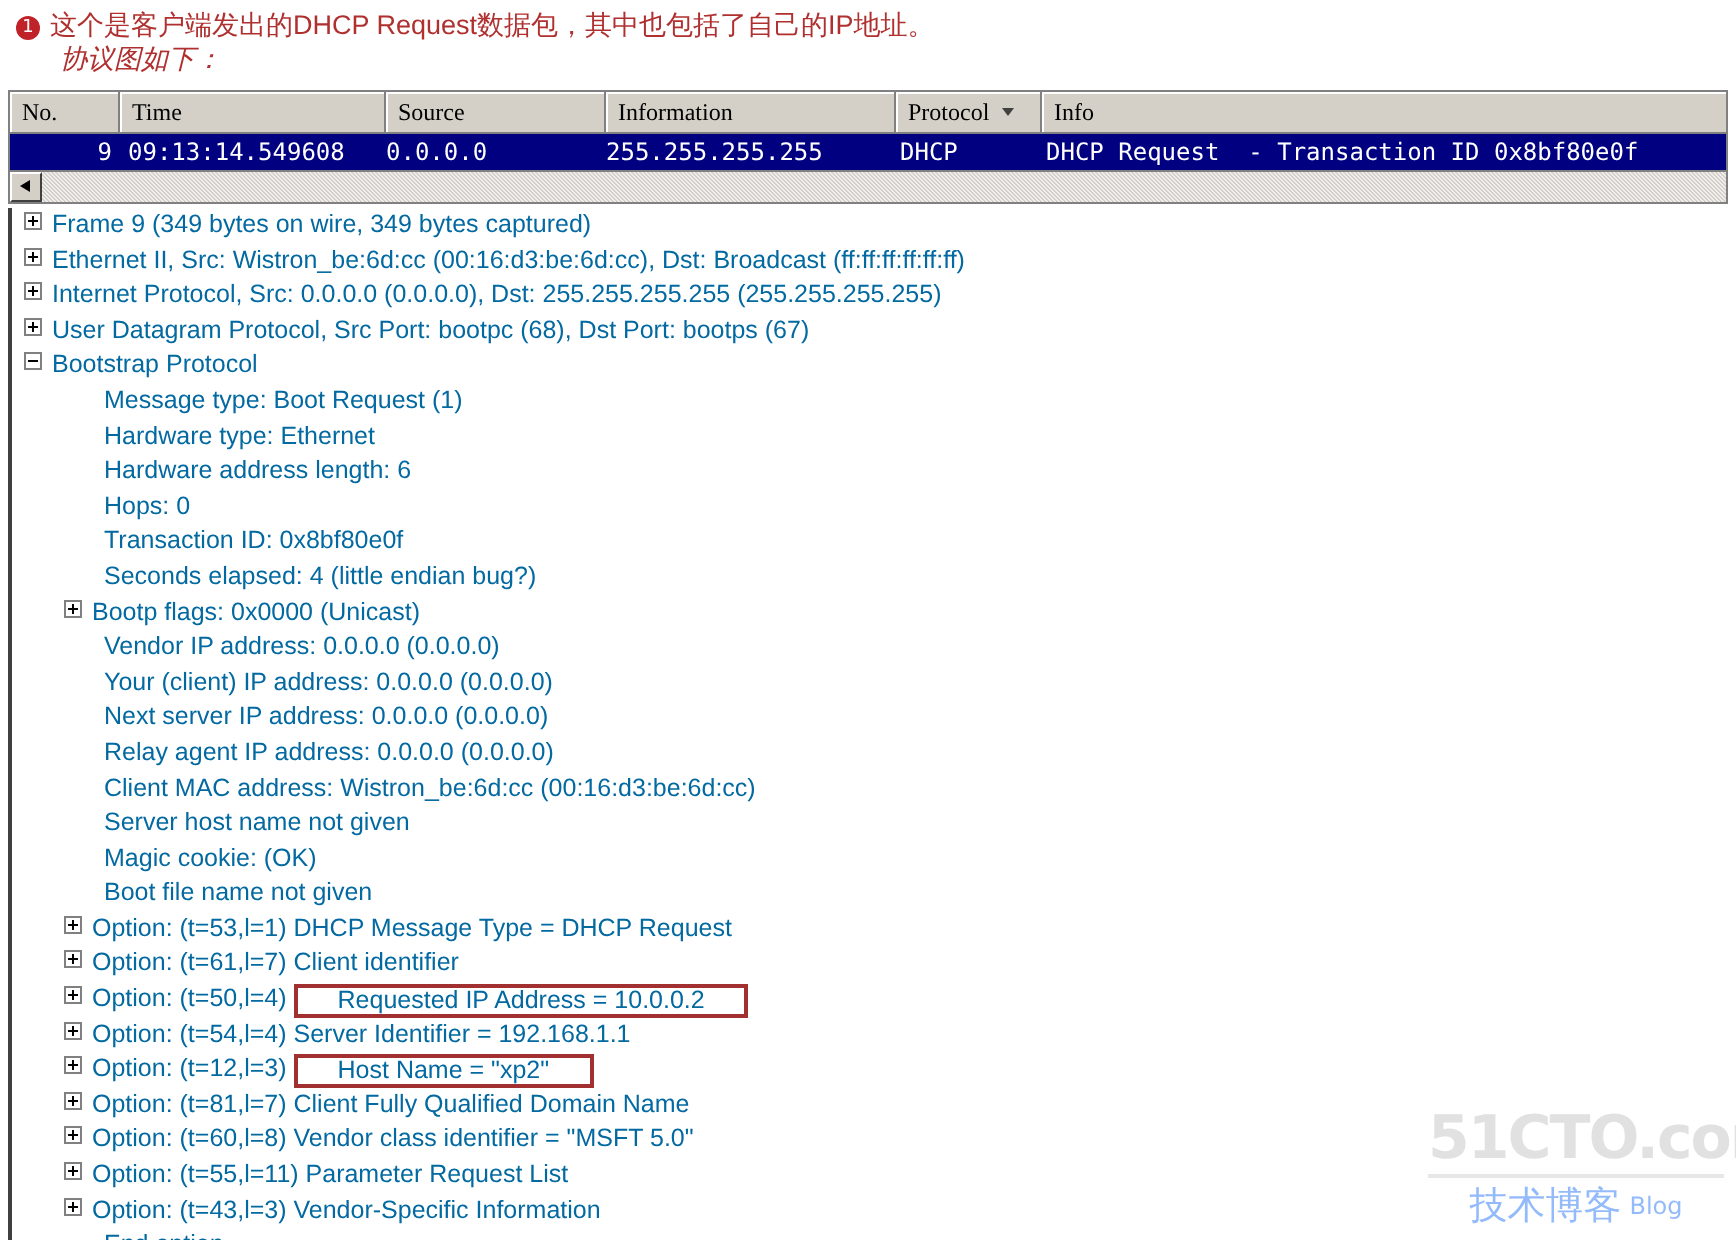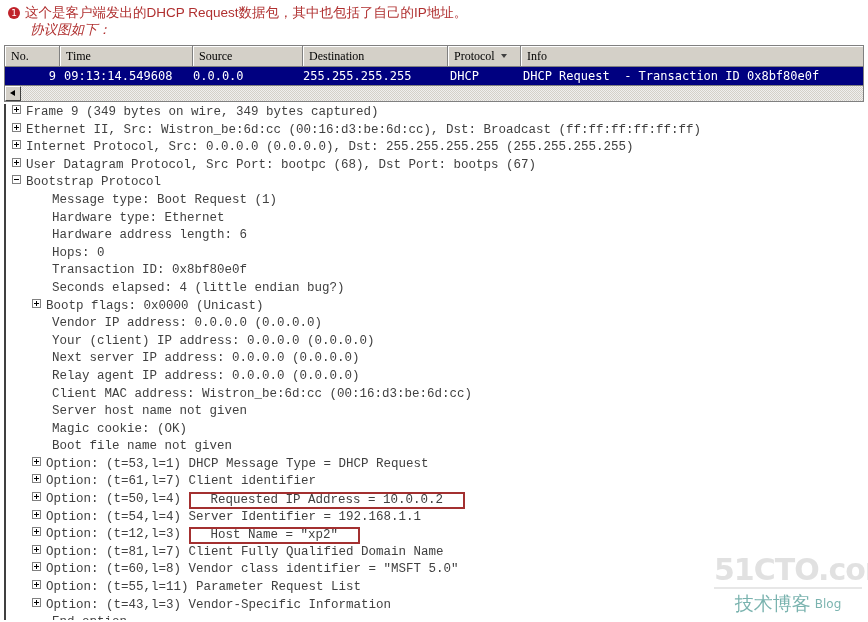--- a/index.html
+++ b/index.html
@@ -178,23 +178,23 @@
     background: #ffffff;
     border-left: 2px solid #404040;
     box-sizing: border-box;
     overflow: hidden;
   }
   .tree-row {
     position: relative;
     height: 17.6px;
     line-height: 17.6px;
     white-space: nowrap;
-    font-family: Liberation Mono, monospace;
+    font-family: Liberation Sans, sans-serif;
     font-size: 12.5px;
-    color: #404040;
+    color: #0369a1;
     padding-left: 0;
   }
   .tw {
     display: inline-block;
     width: 9px;
     height: 9px;
     border: 1px solid #808080;
     background: #ffffff;
     position: relative;
     vertical-align: 1px;
@@ -248,21 +248,21 @@
     line-height: 32px;
     color: #c9c9c9;
     letter-spacing: -1px;
     border-bottom: 2px solid #d4d4d4;
     padding-bottom: 1px;
   }
   #wm-sub {
     font-family: "DejaVu Sans", sans-serif;
     font-size: 19px;
     line-height: 24px;
-    color: #0f766e;
+    color: #3b82f6;
     padding-top: 2px;
   }
   #wm-sub .wm-blog {
     font-size: 12px;
     vertical-align: 2px;
     margin-left: 4px;
   }
 </style>
 </head>
 <body>
@@ -273,21 +273,21 @@
   </div>
   <div class="anno-line anno-line2">协议图如下：</div>
 </div>
 
 <div id="packet-list">
 
   <div id="col-header">
     <div class="col-head" style="width:55px"><span>No.</span></div>
     <div class="col-head" style="width:133px"><span>Time</span></div>
     <div class="col-head" style="width:110px"><span>Source</span></div>
-    <div class="col-head" style="width:145px"><span>Destination</span></div>
+    <div class="col-head" style="width:145px"><span>Information</span></div>
     <div class="col-head" style="width:73px"><span>Protocol</span><span class="sortarrow"></span></div>
     <div class="col-head" style="flex:1;border-right:none"><span>Info</span></div>
   </div>
 
   <div id="packet-rows">
     <div class="pkt-row">
       <div class="pkt-cell pkt-no">9</div>
       <div class="pkt-cell pkt-time">09:13:14.549608</div>
       <div class="pkt-cell pkt-source">0.0.0.0</div>
       <div class="pkt-cell pkt-dest">255.255.255.255</div>

